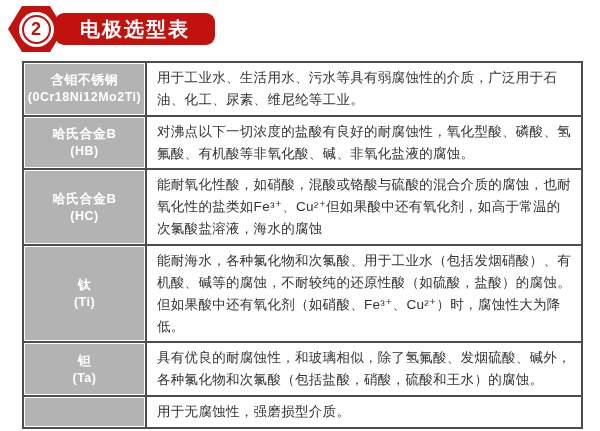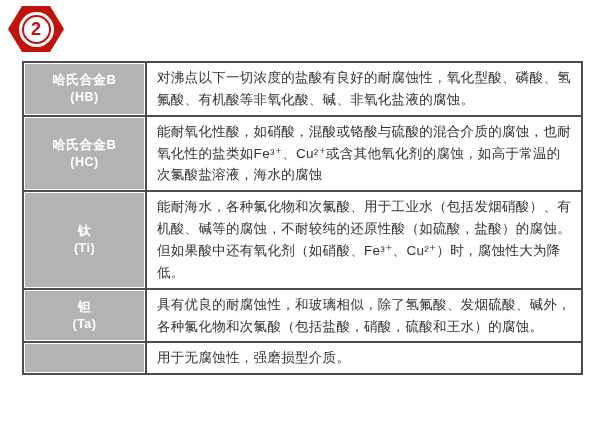--- a/index.html
+++ b/index.html
@@ -59,44 +59,54 @@
 <body>
 
 <div class="page">
 
   <div class="header-row">
     <div class="badge-hex">
       <div class="badge-circle">
         <span>2</span>
       </div>
     </div>
+    <div class="title-pill">
+      <span>电极选型表</span>
+    </div>
   </div>
 
   <table class="spec">
     <colgroup>
         <col class="c-mat">
         <col class="c-desc">
       </colgroup>
     <tbody>
 
+    <tr class="r-h1">
+      <td class="mat">
+        <span>含钼不锈钢</span>
+        <span class="mat-sub">(0Cr18Ni12Mo2Ti)</span>
+      </td>
+      <td class="desc">用于工业水、生活用水、污水等具有弱腐蚀性的介质，广泛用于石油、化工、尿素、维尼纶等工业。</td>
+    </tr>
 
     <tr class="r-h2">
       <td class="mat">
         <span>哈氏合金B</span>
         <span class="mat-sub">(HB)</span>
       </td>
       <td class="desc">对沸点以下一切浓度的盐酸有良好的耐腐蚀性，氧化型酸、磷酸、氢氟酸、有机酸等非氧化酸、碱、非氧化盐液的腐蚀。</td>
     </tr>
 
     <tr class="r-h3">
       <td class="mat">
         <span>哈氏合金B</span>
         <span class="mat-sub">(HC)</span>
       </td>
-      <td class="desc">能耐氧化性酸，如硝酸，混酸或铬酸与硫酸的混合介质的腐蚀，也耐氧化性的盐类如Fe³⁺、Cu²⁺或含其他氧化剂的腐蚀，如高于常温的次氯酸盐溶液，海水的腐蚀</td>
+      <td class="desc">能耐氧化性酸，如硝酸，混酸或铬酸与硫酸的混合介质的腐蚀，也耐氧化性的盐类如Fe³⁺、Cu²⁺但如果酸中还有氧化剂，如高于常温的次氯酸盐溶液，海水的腐蚀</td>
     </tr>
 
     <tr class="r-h4">
       <td class="mat">
         <span>钛</span>
         <span class="mat-sub">(Ti)</span>
       </td>
       <td class="desc">能耐海水，各种氯化物和次氯酸、用于工业水（包括发烟硝酸）、有机酸、碱等的腐蚀，不耐较纯的还原性酸（如硫酸，盐酸）的腐蚀。但如果酸中还有氧化剂（如硝酸、Fe³⁺、Cu²⁺）时，腐蚀性大为降低。</td>
     </tr>
 

